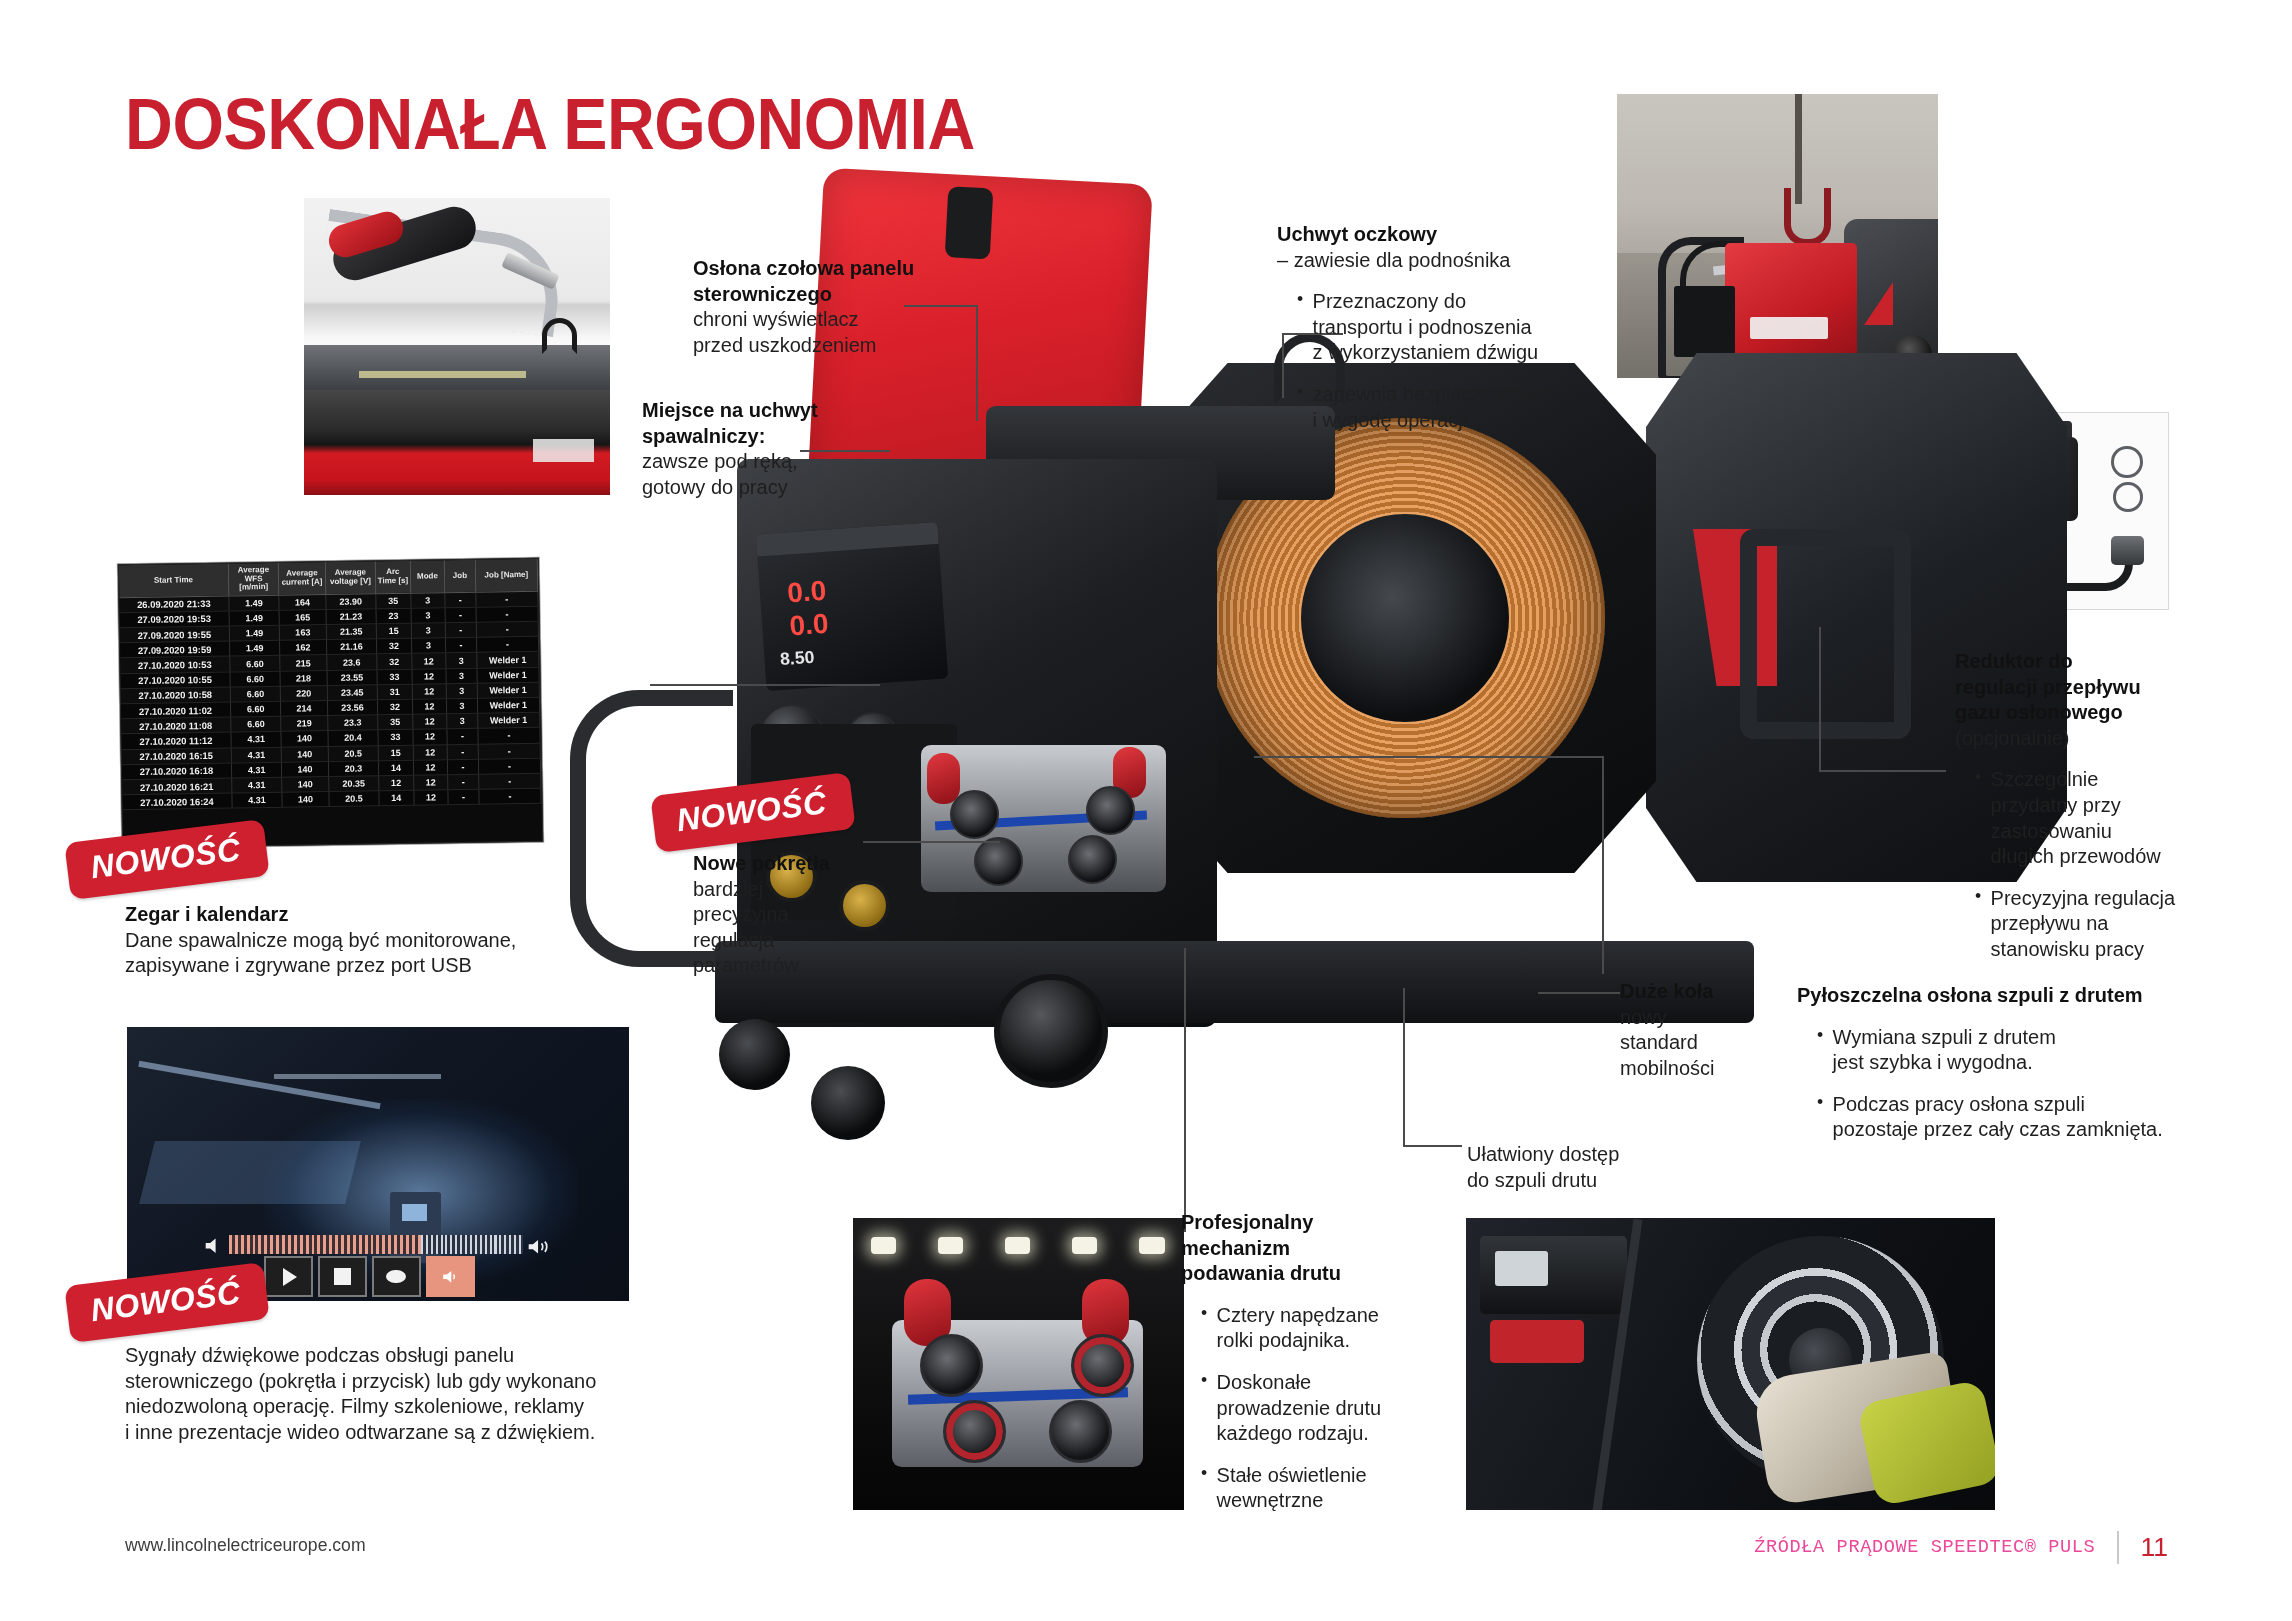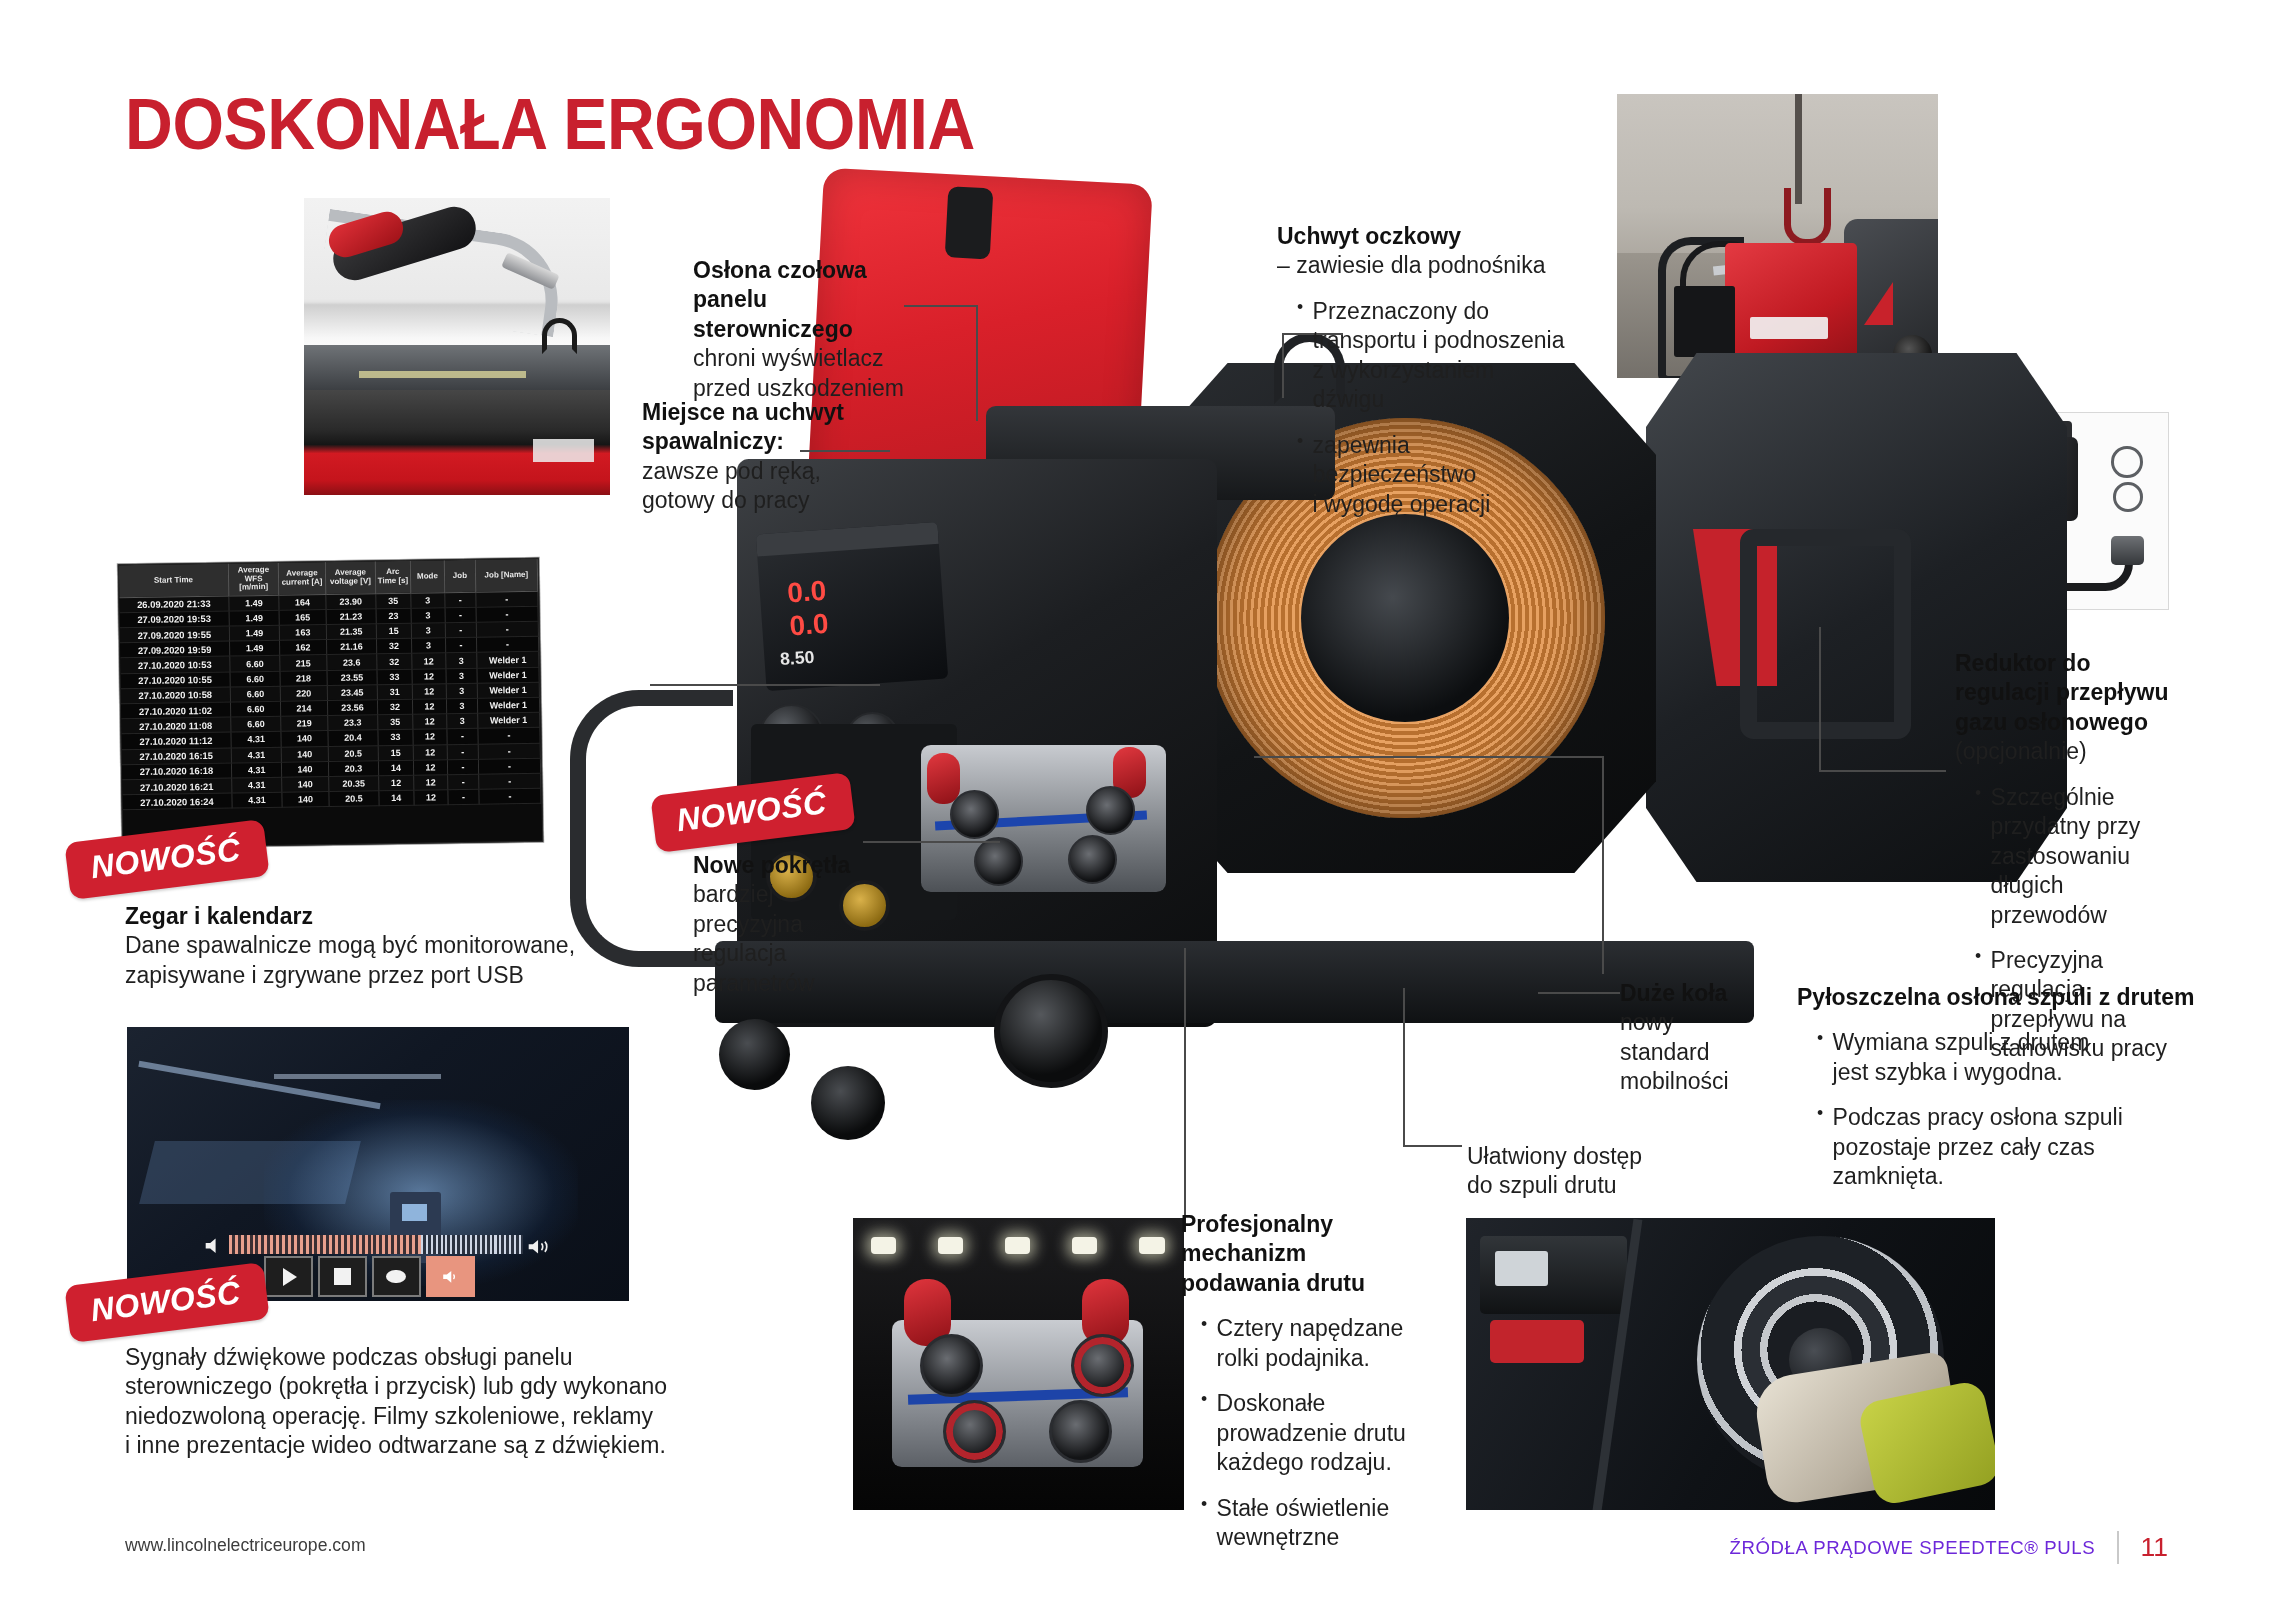--- a/index.html
+++ b/index.html
@@ -17,21 +17,21 @@
   #page-title{
     left:125px;top:88px;
     font-family:"Liberation Sans Narrow","Liberation Sans",sans-serif;
     font-weight:bold;font-size:72px;letter-spacing:-0.5px;
     color:#c8202e;line-height:1;
     transform:scaleX(0.92);transform-origin:left top;
     white-space:nowrap;
   }
 
   
-  .tblock{font-size:23px;line-height:1.28;color:#1f1f1f;}
+  .tblock{font-size:20px;line-height:1.28;color:#1f1f1f;}
   .tblock .hd{font-weight:bold;color:#111;}
   .tblock .bd{font-weight:normal;}
   .tblock ul{list-style:none;margin:0;padding:0;}
   .tblock li{position:relative;padding-left:19.6px;margin:16px;}
   .tblock li:before{content:"\2022";position:absolute;left:3.9px;top:-1px;font-size:17.6px;}
 
   
   .nowosc{
     background:#cf202f;border-radius:12.7px;
     color:#fff;font-family:"Liberation Sans Narrow","Liberation Sans",sans-serif;
@@ -233,21 +233,21 @@
   .h-froll{position:absolute;width:45px;height:45px;border-radius:50%;
     background:radial-gradient(circle at 42% 38%,#6b6e73,#0f1012 70%);border:2.9px solid #2c2e32;}
   .h-top{position:absolute;left:163px;top:210px;width:349px;height:94px;border-radius:9.8px;
     background:linear-gradient(#33363a,#16181a);}
   .h-eyehook{position:absolute;left:451px;top:137px;width:53px;height:53px;border:9.8px solid #202225;
     border-radius:50% 50% 0 0;border-bottom-color:transparent;}
 
   
   #footer-left{left:125px;top:1535px;font-size:17.6px;color:#3d3d3d;}
   #footer-right{right:125px;top:1531px;display:flex;align-items:center;gap:21.6px;}
-  #footer-right .ft{font-size:18.6px;letter-spacing:0.6px;color:#6d28d9;}
+  #footer-right .ft{font-size:18.6px;letter-spacing:0.6px;color:#ec4899;font-family:Liberation Mono, monospace;}
   #footer-right .divider{width:2px;height:33px;background:#c9c9c9;}
   #footer-right .pg{font-size:26.5px;color:#c8202e;font-weight:normal;}
 </style>
 </head>
 <body>
 
 <div class="page">
 
   <div class="abs" id="page-title">DOSKONAŁA ERGONOMIA</div>
 

